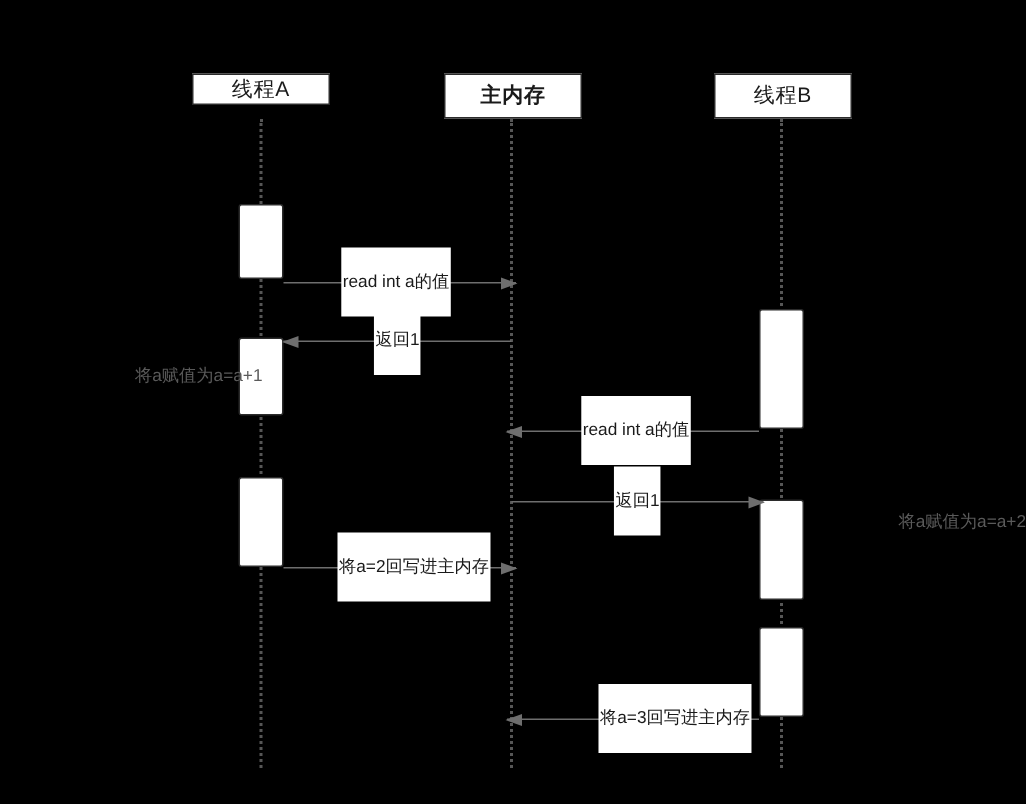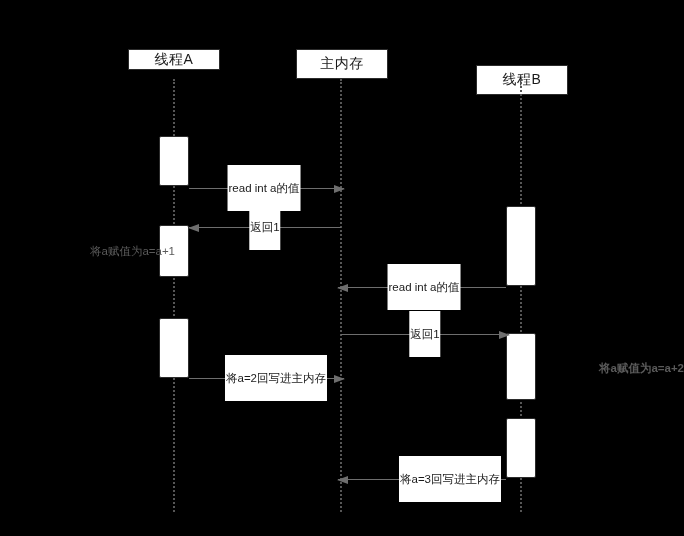--- a/index.html
+++ b/index.html
@@ -91,24 +91,24 @@
   }
 </style>
 </head>
 <body>
 
 <div id="diagram-root">
 
   <div class="lifeline-header" style="left:128px; top:49px; width:92px; height:21px;align-items:flex-end;">
     <span>线程A</span>
   </div>
-  <div class="lifeline-header" style="left:296px; top:49px; width:92px; height:30px;">
+  <div class="lifeline-header" style="left:296px; top:49px; width:92px; height:30px;font-weight:bold;">
     <span>主内存</span>
   </div>
-  <div class="lifeline-header" style="left:476px; top:49px; width:92px; height:30px;margin-top:16px;">
+  <div class="lifeline-header" style="left:476px; top:49px; width:92px; height:30px;">
     <span>线程B</span>
   </div>
 
   <div class="lifeline" style="left:173px; top:79px; height:433px;"></div>
   <div class="lifeline" style="left:340px; top:79px; height:433px;"></div>
   <div class="lifeline" style="left:520px; top:79px; height:433px;"></div>
 
   <div class="activation" style="left:159px; top:136px; width:30px; height:50px;"></div>
   <div class="activation" style="left:159px; top:225px; width:30px; height:52px;"></div>
   <div class="activation" style="left:159px; top:318px; width:30px; height:60px;"></div>
@@ -140,15 +140,15 @@
     <span class="arrowhead right"></span>
   </div>
   <div class="message-label" style="left:276px; top:378px;">将a=2回写进主内存</div>
 
   <div class="message" style="left:338px; top:479px; width:168px;">
     <span class="arrowhead left"></span>
   </div>
   <div class="message-label" style="left:432px; top:479px;margin-left:18px;">将a=3回写进主内存</div>
 
   <div class="note" style="left:42px; top:244px;">将a赋值为a=a+1</div>
-  <div class="note" style="left:551px; top:361px;font-weight:bold;">将a赋值为a=a+2</div>
+  <div class="note" style="left:551px; top:341px;">将a赋值为a=a+2</div>
 
 </div>
 
 </body></html>

